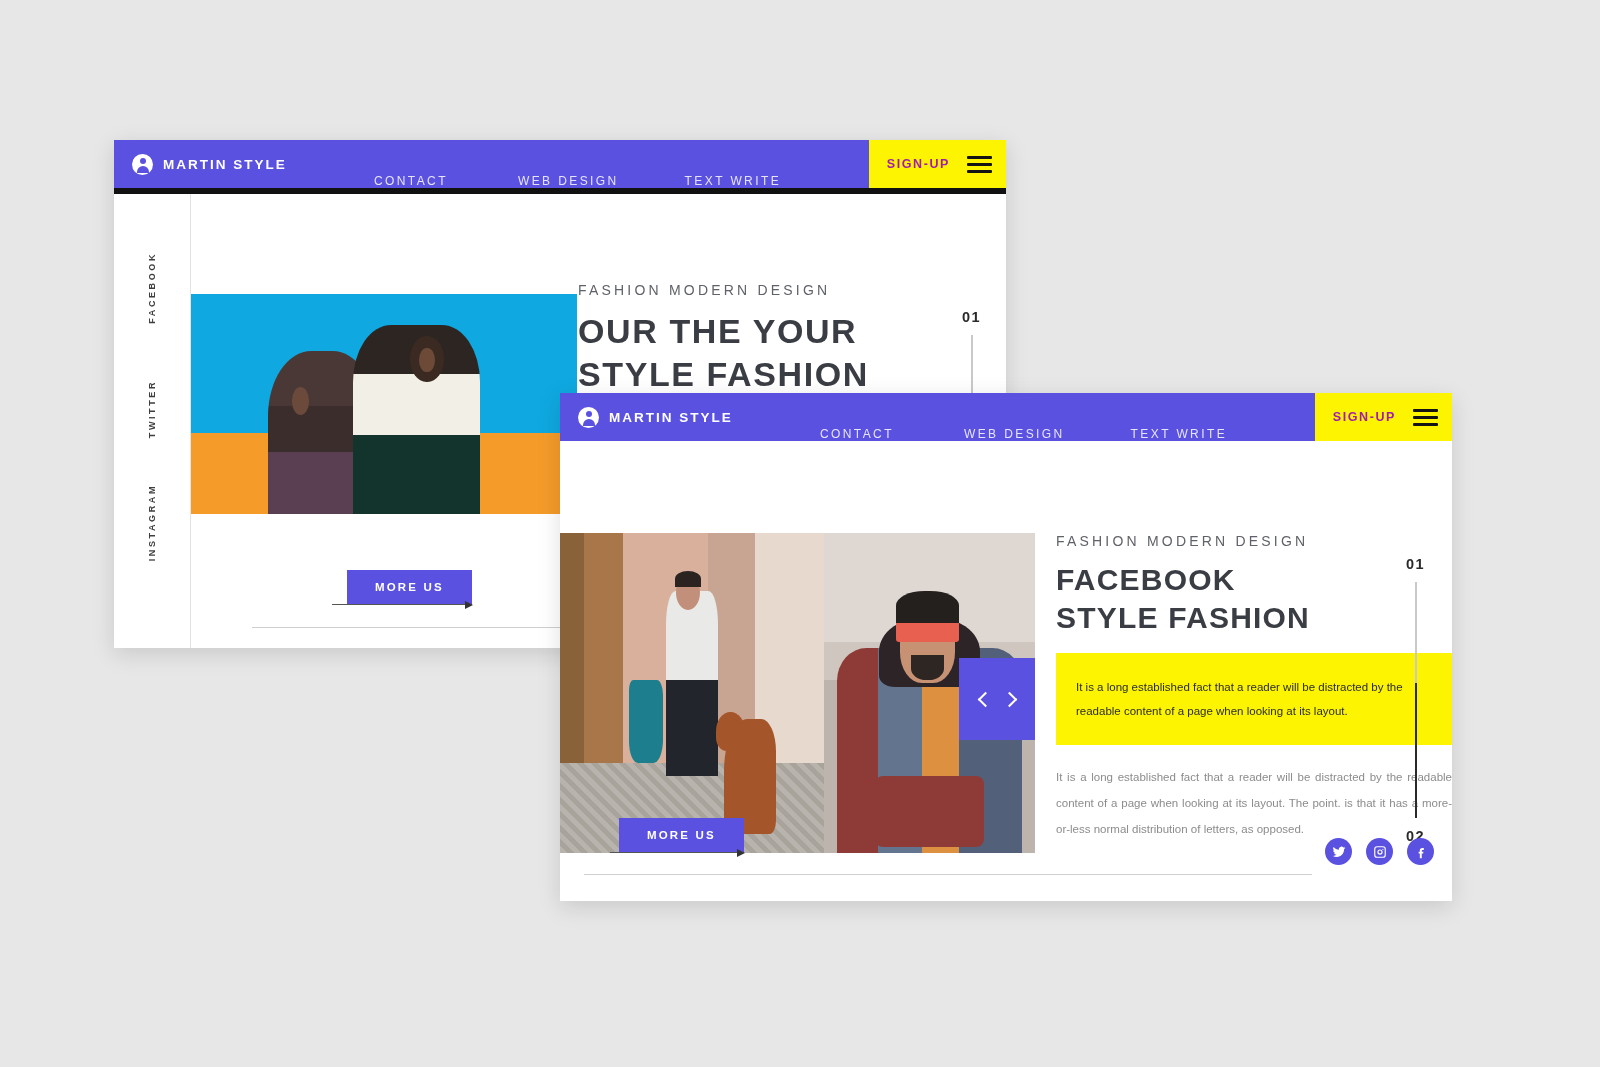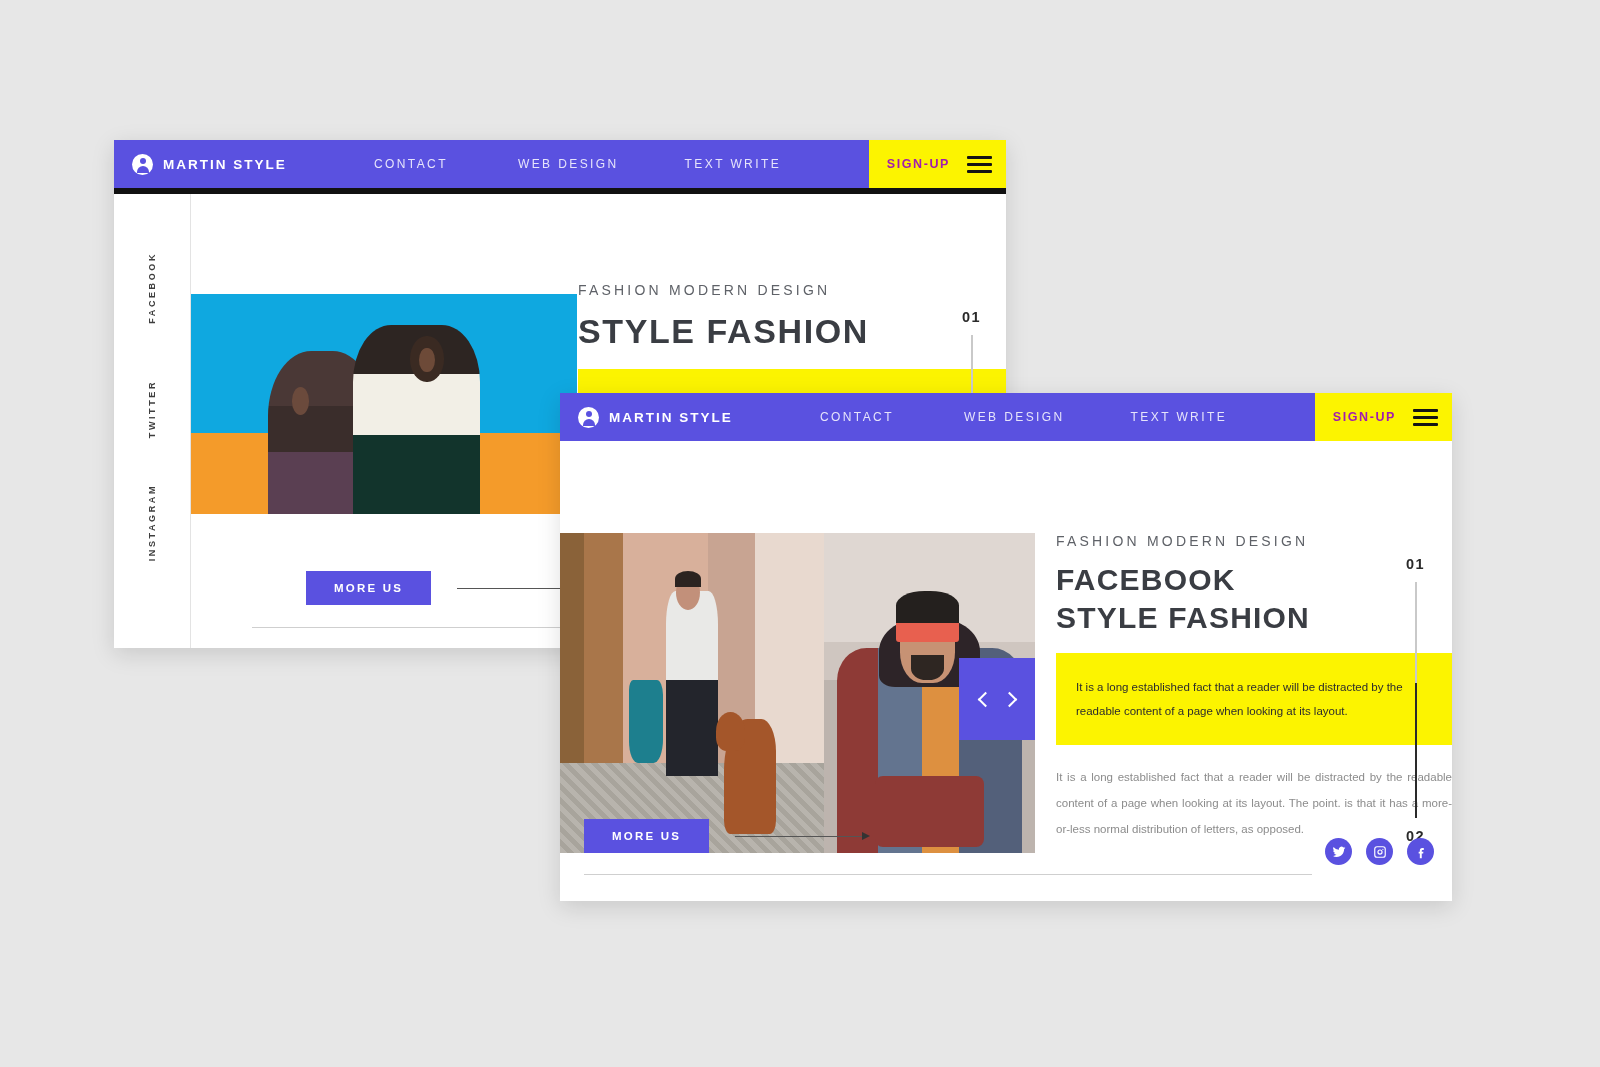--- a/index.html
+++ b/index.html
@@ -62,21 +62,21 @@
   .brand-text {
     margin-left: 10px;
     color: #ffffff;
     font-size: 13.5px;
     font-weight: bold;
     letter-spacing: 2.0px;
   }
   .nav-links {
     display: flex;
     flex: 1 1 auto;
-    align-items: center;
+    align-items: flex-end;
     height: 100%;
   }
   .nav-link {
     color: #e6e4fb;
     font-size: 12px;
     letter-spacing: 2.4px;
     text-decoration: none;
     padding: 0 2px;
     white-space: nowrap;
   }
@@ -207,21 +207,21 @@
   .k1 { left: 848px; top: 92px; }
   .k1 .track { height: 155px; }
   .k1 .fill  { height: 20px; }
   .k2 { left: 846px; top: 92px; text-align: center; }
   .k2 .track { height: 236px; }
   .k2 .fill  { height: 135px; }
   .k2 .num-bottom { margin-top: 10px; }
 
   
   .bottom { position: absolute; left: 0; bottom: 0; width: 100%; }
-  .more-row { position: absolute; display: flex; align-items: center; }
+  .more-row { position: absolute; display: flex; align-items: flex-end; flex-direction: column; }
   .more-btn {
     background: #5a51e0;
     color: #ffffff;
     border: none;
     font-family: inherit;
     font-size: 11.5px;
     font-weight: bold;
     letter-spacing: 2.2px;
     padding: 11px 28px;
     cursor: pointer;
@@ -367,20 +367,21 @@
       </div>
 
       <div class="arrows a1">
         <span class="chev left"></span>
         <span class="chev right"></span>
       </div>
 
       <div class="content c1">
         <div class="eyebrow">FASHION MODERN DESIGN</div>
         <div class="headline">
+          <div>OUR THE YOUR</div>
           <div>STYLE FASHION</div>
         </div>
         <div class="yellow-box">
           <p>It is a long established fact that a reader will be distracted by the readable content of a page when looking at its layout.</p>
         </div>
       </div>
 
       <div class="counter k1">
         <div class="num">01</div>
         <div class="track">

